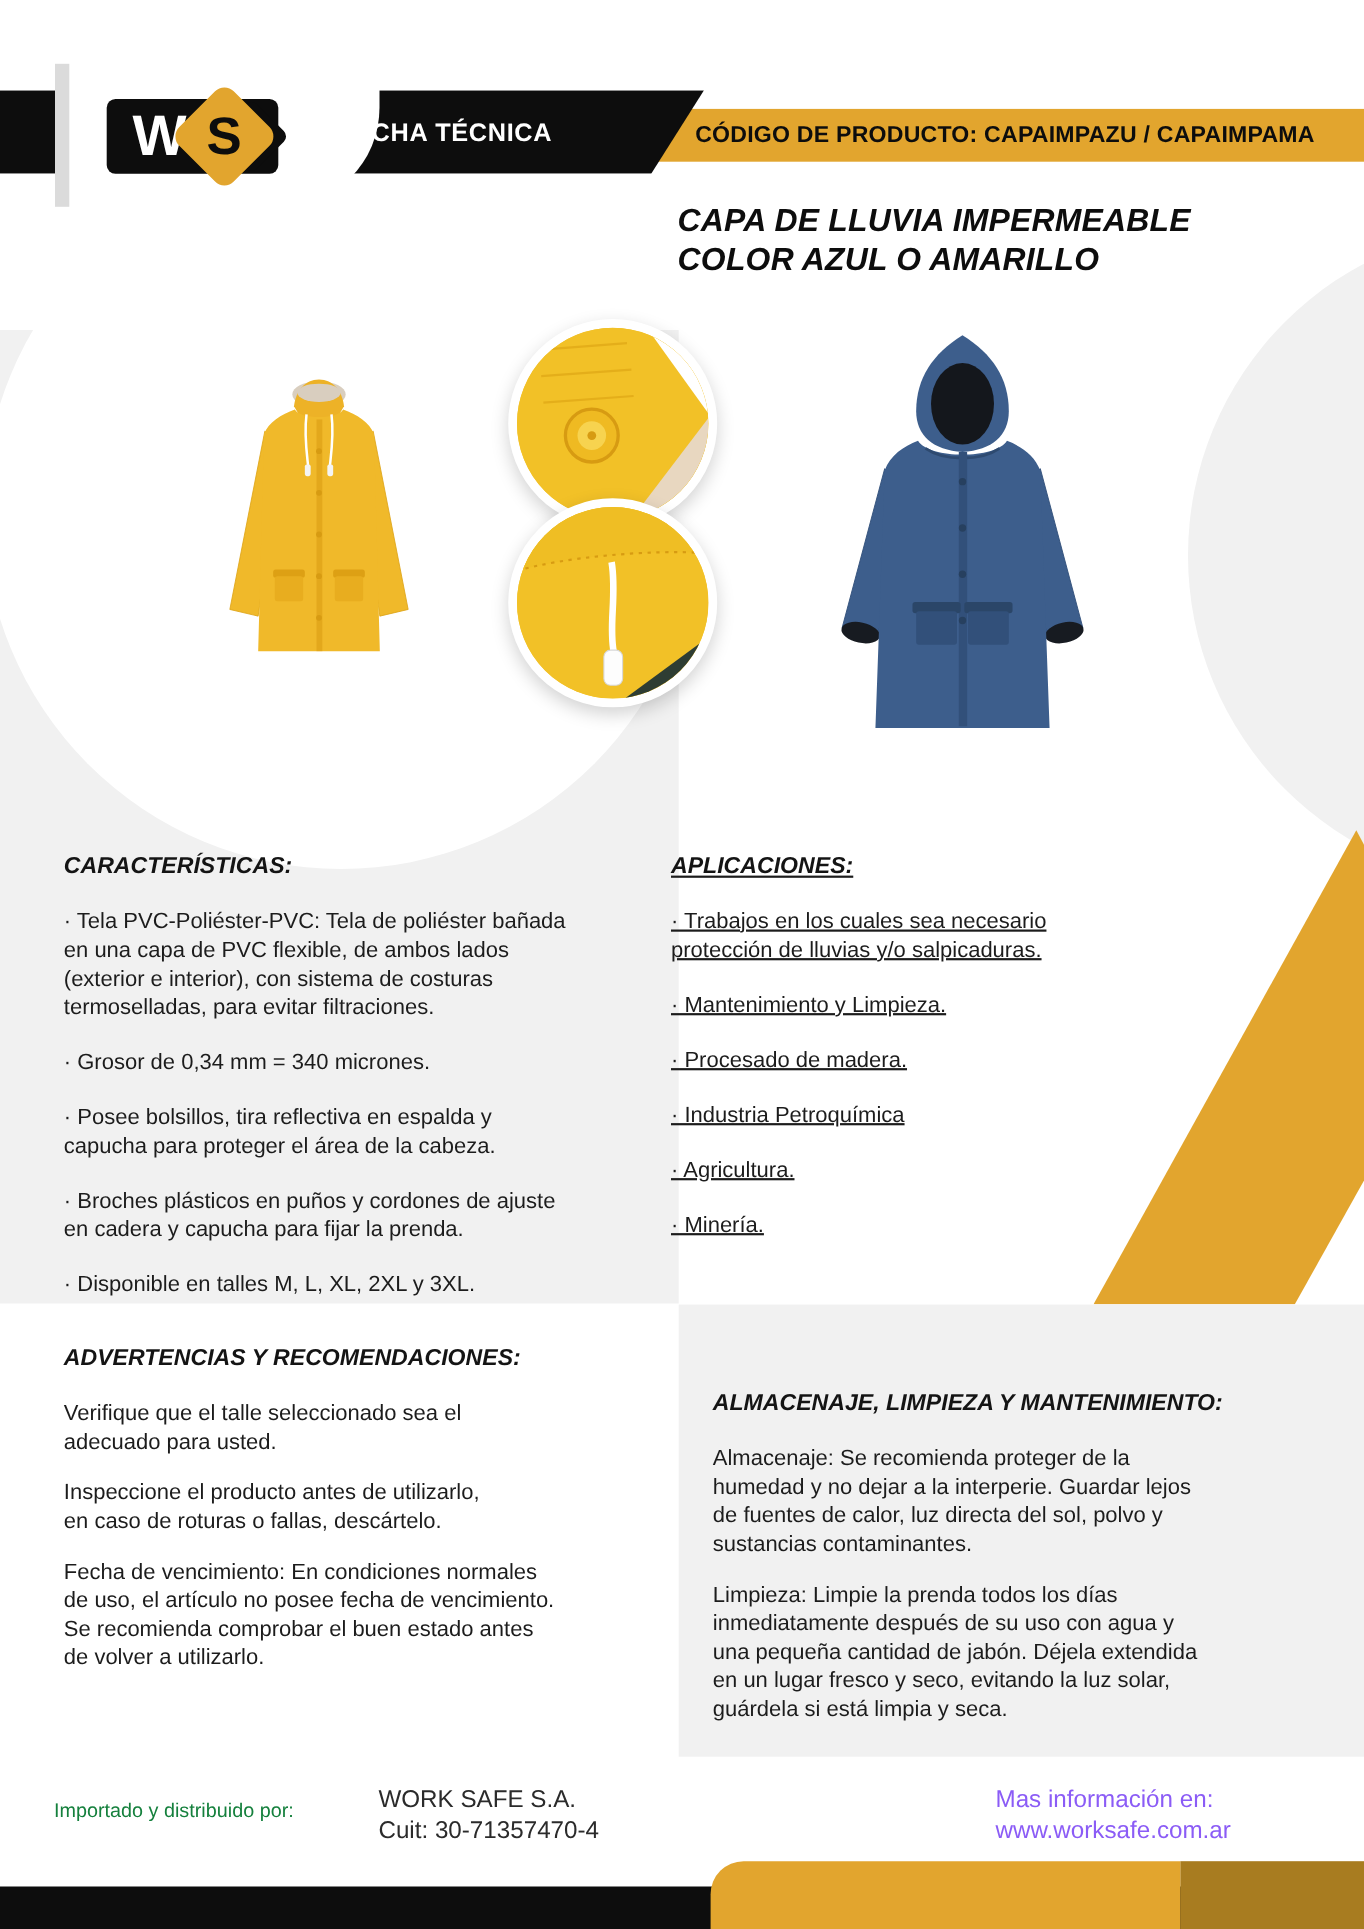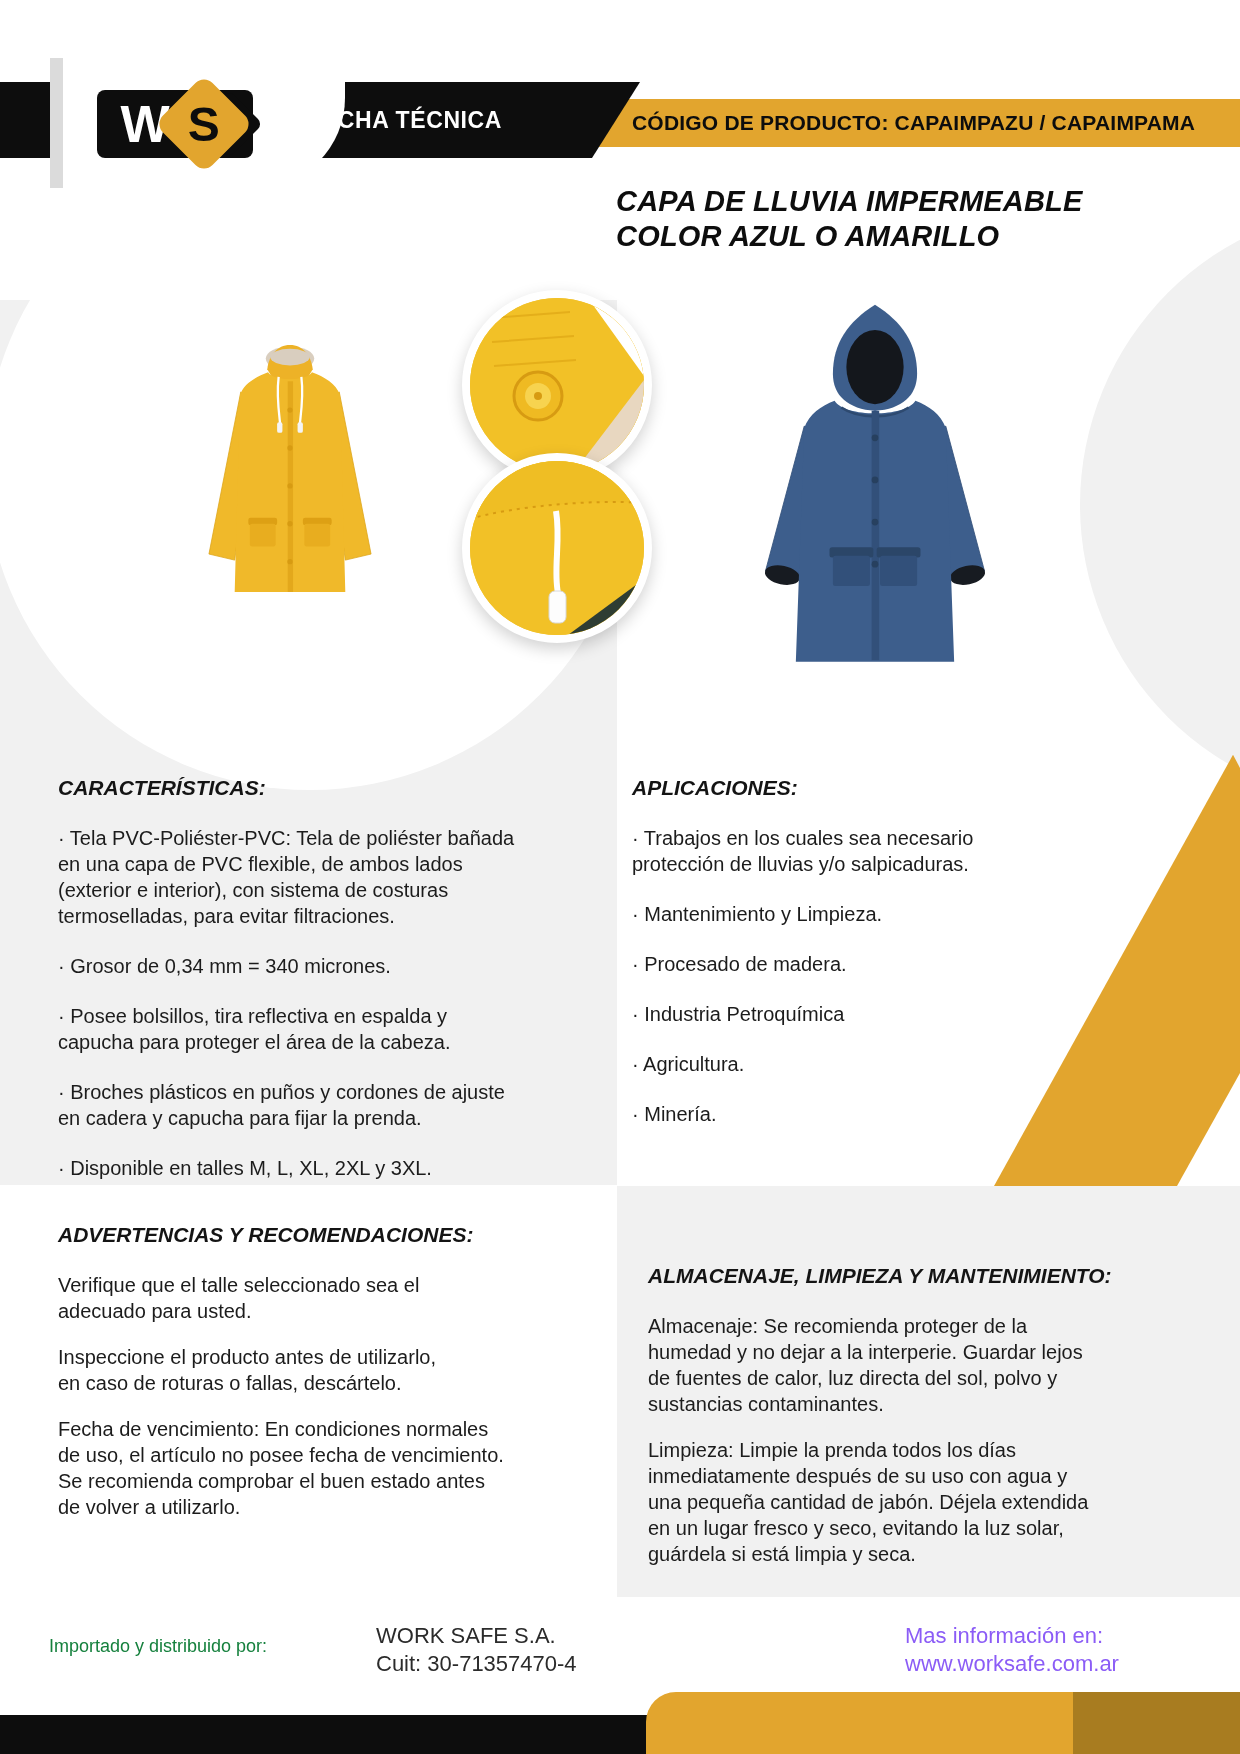--- a/index.html
+++ b/index.html
@@ -39,30 +39,30 @@
   .coat{position:absolute;}
   .detail-circle{position:absolute;width:174px;height:174px;border-radius:50%;border:8px solid #ffffff;
                  overflow:hidden;box-shadow:0 6px 16px rgba(0,0,0,.18);background:#F2C127;}
 
   
   .col{position:absolute;font-size:20px;line-height:26px;color:#1c1c1c;}
   .col .heading{font-style:italic;font-weight:800;font-size:21px;line-height:26px;margin:0 0 24px 0;color:#141414;}
   .para{margin:0 0 24px 0;white-space:pre-line;}
   .para-wide{margin:0 0 20px 0;white-space:pre-line;}
   #col-caracteristicas{left:58px;top:775px;width:550px;}
-  #col-aplicaciones{left:632px;top:775px;width:470px;}
+  #col-aplicaciones{left:610px;top:775px;width:470px;text-decoration:underline;}
   #col-advertencias{left:58px;top:1222px;width:545px;}
   #col-almacenaje{left:648px;top:1222px;width:560px;margin-top:41px;}
 
   
   .footer-black{position:absolute;left:0;top:1715px;width:1240px;height:39px;background:#0D0D0D;}
   .footer-gold-dark{position:absolute;left:1073px;top:1692px;width:167px;height:62px;background:#A87C20;}
   .footer-gold{position:absolute;left:646px;top:1692px;width:427px;height:62px;background:#E2A52E;border-top-left-radius:30px;}
   .footer-imported{position:absolute;left:49px;top:1636px;font-size:18px;color:#15803d;text-align:right;}
-  .footer-company{position:absolute;left:376px;top:1622px;font-size:22px;line-height:28px;color:#2b2b2b;white-space:pre-line;}
+  .footer-company{position:absolute;left:344px;top:1622px;font-size:22px;line-height:28px;color:#2b2b2b;white-space:pre-line;}
   .footer-info{position:absolute;left:905px;top:1622px;font-size:22px;line-height:28px;color:#8b5cf6;}
 </style>
 </head>
 <body>
 
 <div class="page">
 
   <div class="bg-panel-left"></div>
   <div class="bg-circle-white"></div>
   <div class="bg-circle-gray"></div>

